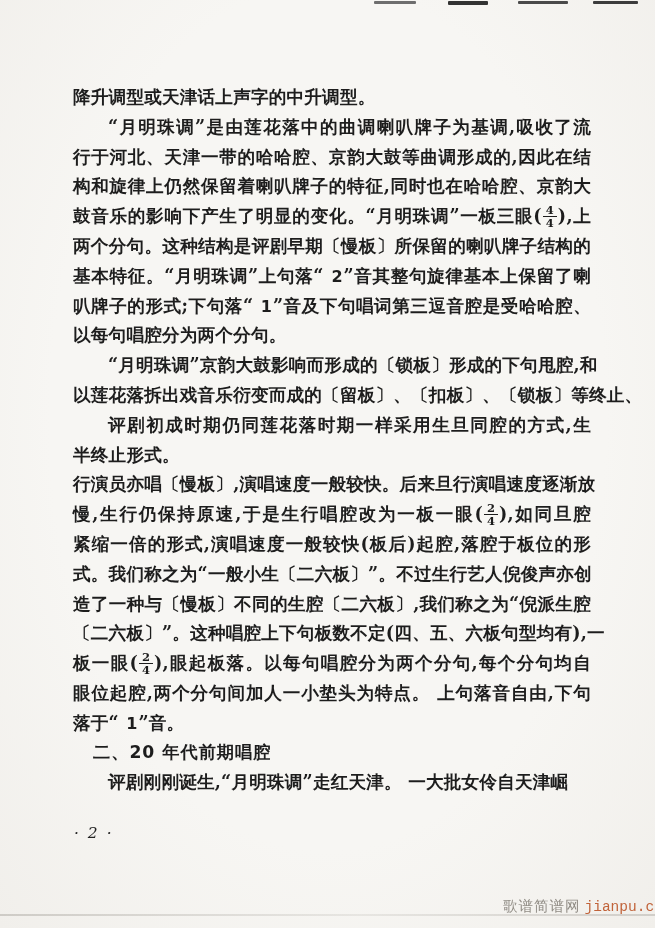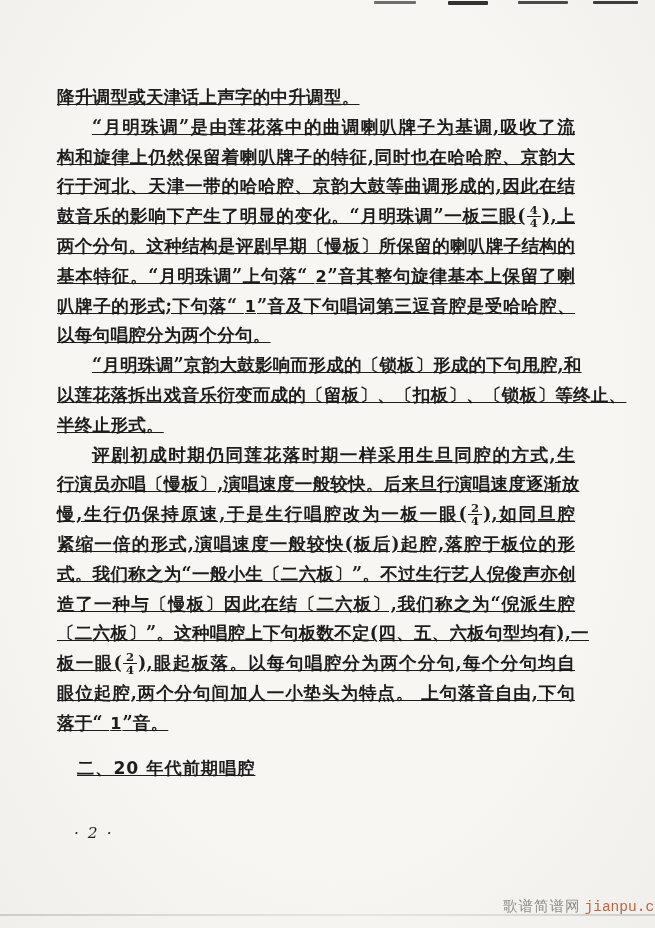--- a/index.html
+++ b/index.html
@@ -20,37 +20,37 @@
   .dash.d2{left:448px;width:40px;height:4px;background:#333;}
   .dash.d3{left:518px;width:50px;background:#4a4a4a;}
   .dash.d4{left:593px;width:45px;background:#3c3c3c;}
   
   .smudge{
     position:absolute;left:0px;top:914px;width:655px;height:2px;
     background:linear-gradient(90deg, rgba(125,120,112,.30), rgba(125,120,112,.12) 55%, rgba(125,120,112,.28));
   }
   
   .text-block{
-    position:absolute;left:57px;top:82px;width:518px;text-decoration:underline;
+    position:absolute;left:73px;top:82px;width:518px;
   }
   .line{
     height:29.8px;line-height:29.8px;font-size:17.6px;
     font-weight:600;
     letter-spacing:.2px;
     text-align:justify;text-align-last:justify;
     -webkit-text-justify:inter-character;text-justify:inter-character;
     word-break:break-all;
     white-space:nowrap;
   }
   .line.end{text-align-last:left;}
   .line.indent{padding-left:35px;}
   .line.heading{
     font-family:"DejaVu Sans", sans-serif;
     font-weight:bold;font-size:17.2px;
-    padding-left:20px;text-align-last:left;letter-spacing:1px;margin-top:16px;
+    padding-left:20px;text-align-last:left;letter-spacing:1px;
   }
   
   .frac{
     display:inline-block;vertical-align:middle;text-align:center;
     font-size:11.5px;font-weight:bold;line-height:1.05;
     margin:0 1px;position:relative;top:-1px;
   }
   .frac .num,.frac .den{display:block;padding:0 3px;letter-spacing:0;}
   .frac .den{border-top:1.4px solid #1d1d1d;}
   
@@ -80,41 +80,42 @@
 <div class="paper"></div>
 
 <div class="dash d1"></div>
 <div class="dash d2"></div>
 <div class="dash d3"></div>
 <div class="dash d4"></div>
 
 <div class="text-block">
     <div class="line end">降升调型或天津话上声字的中升调型。</div>
     <div class="line indent">“月明珠调”是由莲花落中的曲调喇叭牌子为基调,吸收了流</div>
+    <div class="line">行于河北、天津一带的哈哈腔、京韵大鼓等曲调形成的,因此在结</div>
     <div class="line">构和旋律上仍然保留着喇叭牌子的特征,同时也在哈哈腔、京韵大</div>
-    <div class="line">行于河北、天津一带的哈哈腔、京韵大鼓等曲调形成的,因此在结</div>
     <div class="line">鼓音乐的影响下产生了明显的变化。“月明珠调”一板三眼(<span class="frac"><span class="num">4</span><span class="den">4</span></span>),上</div>
     <div class="line">两个分句。这种结构是评剧早期〔慢板〕所保留的喇叭牌子结构的</div>
     <div class="line">基本特征。“月明珠调”上句落“ <span class="bnum">2</span>”音其整句旋律基本上保留了喇</div>
     <div class="line">叭牌子的形式;下句落“ <span class="bnum">1</span>”音及下句唱词第三逗音腔是受哈哈腔、</div>
     <div class="line end">以每句唱腔分为两个分句。</div>
     <div class="line indent">“月明珠调”京韵大鼓影响而形成的〔锁板〕形成的下句甩腔,和</div>
     <div class="line">以莲花落拆出戏音乐衍变而成的〔留板〕、〔扣板〕、〔锁板〕等终止、</div>
+    <div class="line indent">评剧初成时期仍同莲花落时期一样采用生旦同腔的方式,生</div>
     <div class="line end">半终止形式。</div>
-    <div class="line indent">评剧初成时期仍同莲花落时期一样采用生旦同腔的方式,生</div>
     <div class="line">行演员亦唱〔慢板〕,演唱速度一般较快。后来旦行演唱速度逐渐放</div>
     <div class="line">慢,生行仍保持原速,于是生行唱腔改为一板一眼(<span class="frac"><span class="num">2</span><span class="den">4</span></span>),如同旦腔</div>
     <div class="line">紧缩一倍的形式,演唱速度一般较快(板后)起腔,落腔于板位的形</div>
     <div class="line">式。我们称之为“一般小生〔二六板〕”。不过生行艺人倪俊声亦创</div>
-    <div class="line">造了一种与〔慢板〕因此在结〔二六板〕,我们称之为“倪派生腔</div>
+    <div class="line">造了一种与〔慢板〕不同的生腔〔二六板〕,我们称之为“倪派生腔</div>
     <div class="line">〔二六板〕”。这种唱腔上下句板数不定(四、五、六板句型均有),一</div>
     <div class="line">板一眼(<span class="frac"><span class="num">2</span><span class="den">4</span></span>),眼起板落。以每句唱腔分为两个分句,每个分句均自</div>
     <div class="line">眼位起腔,两个分句间加人一小垫头为特点。 上句落音自由,下句</div>
     <div class="line end">落于“ <span class="bnum">1</span>”音。</div>
     <div class="line heading">二、20 年代前期唱腔</div>
+    <div class="line end indent">评剧刚刚诞生,“月明珠调”走红天津。 一大批女伶自天津崛</div>
   </div>
 
 <div class="page-number">· 2 ·</div>
 
 <div class="smudge"></div>
 
 <div class="watermark">
   <span class="wm-name">歌谱简谱网</span><span class="wm-domain">jianpu.cn</span>
 </div>
 

